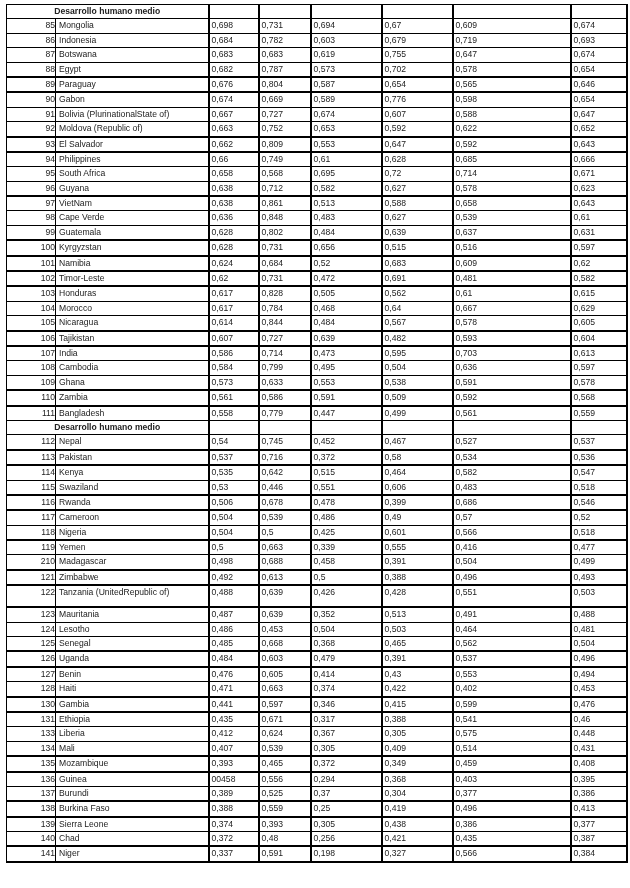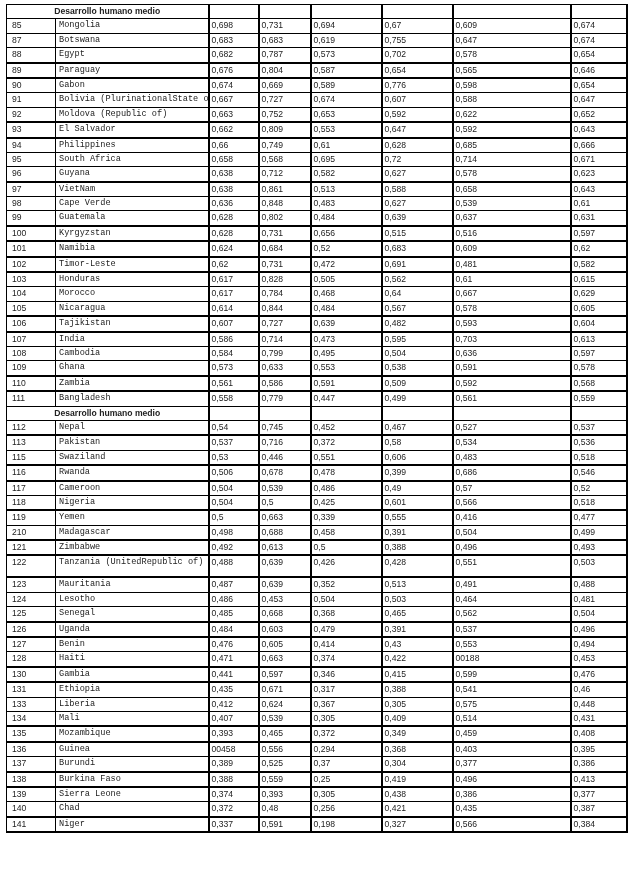--- a/index.html
+++ b/index.html
@@ -21,22 +21,22 @@
     overflow:hidden;
     vertical-align:top;
   }
   tr.thick td { border-top:2px solid #000; }
   td.num { border-left:2px solid #000; }
   td.last { border-right:2px solid #000; }
   tr.section td { font-weight:bold; }
   tr.section td.title { text-align:center; padding-left:0;margin-left:39px; }
   tr.tall td { height:20px; }
   tr.endrow td { border-bottom:2px solid #000; }
-  td.rankcell { padding-left:5px; }
-  td.namecell { padding-left:3px;font-family:Liberation Mono, monospace; }
+  td.rankcell { padding-left:18px;text-align:right; }
+  td.namecell { padding-left:3px; }
 </style>
 </head>
 <body>
 
 <table>
   <colgroup>
     <col style="width:49px">
     <col style="width:153px">
     <col style="width:50px">
     <col style="width:52px">
@@ -59,20 +59,30 @@
         <td class="rankcell">85</td>
         <td class="namecell">Mongolia</td>
         <td class="num">0,698</td>
         <td class="num">0,731</td>
         <td class="num">0,694</td>
         <td class="num">0,67</td>
         <td class="num">0,609</td>
         <td class="num last">0,674</td>
       </tr>
       <tr class="">
+        <td class="rankcell">86</td>
+        <td class="namecell">Indonesia</td>
+        <td class="num">0,684</td>
+        <td class="num">0,782</td>
+        <td class="num">0,603</td>
+        <td class="num">0,679</td>
+        <td class="num">0,719</td>
+        <td class="num last">0,693</td>
+      </tr>
+      <tr class="">
         <td class="rankcell">87</td>
         <td class="namecell">Botswana</td>
         <td class="num">0,683</td>
         <td class="num">0,683</td>
         <td class="num">0,619</td>
         <td class="num">0,755</td>
         <td class="num">0,647</td>
         <td class="num last">0,674</td>
       </tr>
       <tr class="">
@@ -336,20 +346,30 @@
       </tr>
       <tr class="thick">
         <td class="rankcell">113</td>
         <td class="namecell">Pakistan</td>
         <td class="num">0,537</td>
         <td class="num">0,716</td>
         <td class="num">0,372</td>
         <td class="num">0,58</td>
         <td class="num">0,534</td>
         <td class="num last">0,536</td>
+      </tr>
+      <tr class="thick">
+        <td class="rankcell">114</td>
+        <td class="namecell">Kenya</td>
+        <td class="num">0,535</td>
+        <td class="num">0,642</td>
+        <td class="num">0,515</td>
+        <td class="num">0,464</td>
+        <td class="num">0,582</td>
+        <td class="num last">0,547</td>
       </tr>
       <tr class="">
         <td class="rankcell">115</td>
         <td class="namecell">Swaziland</td>
         <td class="num">0,53</td>
         <td class="num">0,446</td>
         <td class="num">0,551</td>
         <td class="num">0,606</td>
         <td class="num">0,483</td>
         <td class="num last">0,518</td>
@@ -474,21 +494,21 @@
         <td class="num">0,553</td>
         <td class="num last">0,494</td>
       </tr>
       <tr class="">
         <td class="rankcell">128</td>
         <td class="namecell">Haiti</td>
         <td class="num">0,471</td>
         <td class="num">0,663</td>
         <td class="num">0,374</td>
         <td class="num">0,422</td>
-        <td class="num">00188</td>
+        <td class="num">0,402</td>
         <td class="num last">0,453</td>
       </tr>
       <tr class="thick">
         <td class="rankcell">130</td>
         <td class="namecell">Gambia</td>
         <td class="num">0,441</td>
         <td class="num">0,597</td>
         <td class="num">0,346</td>
         <td class="num">0,415</td>
         <td class="num">0,599</td>

